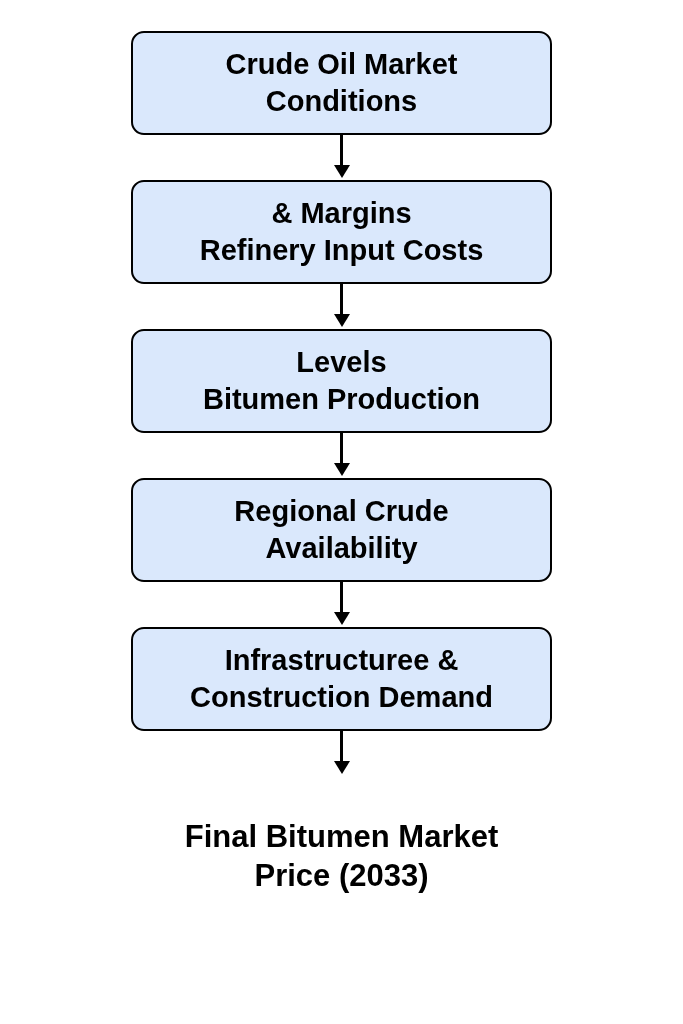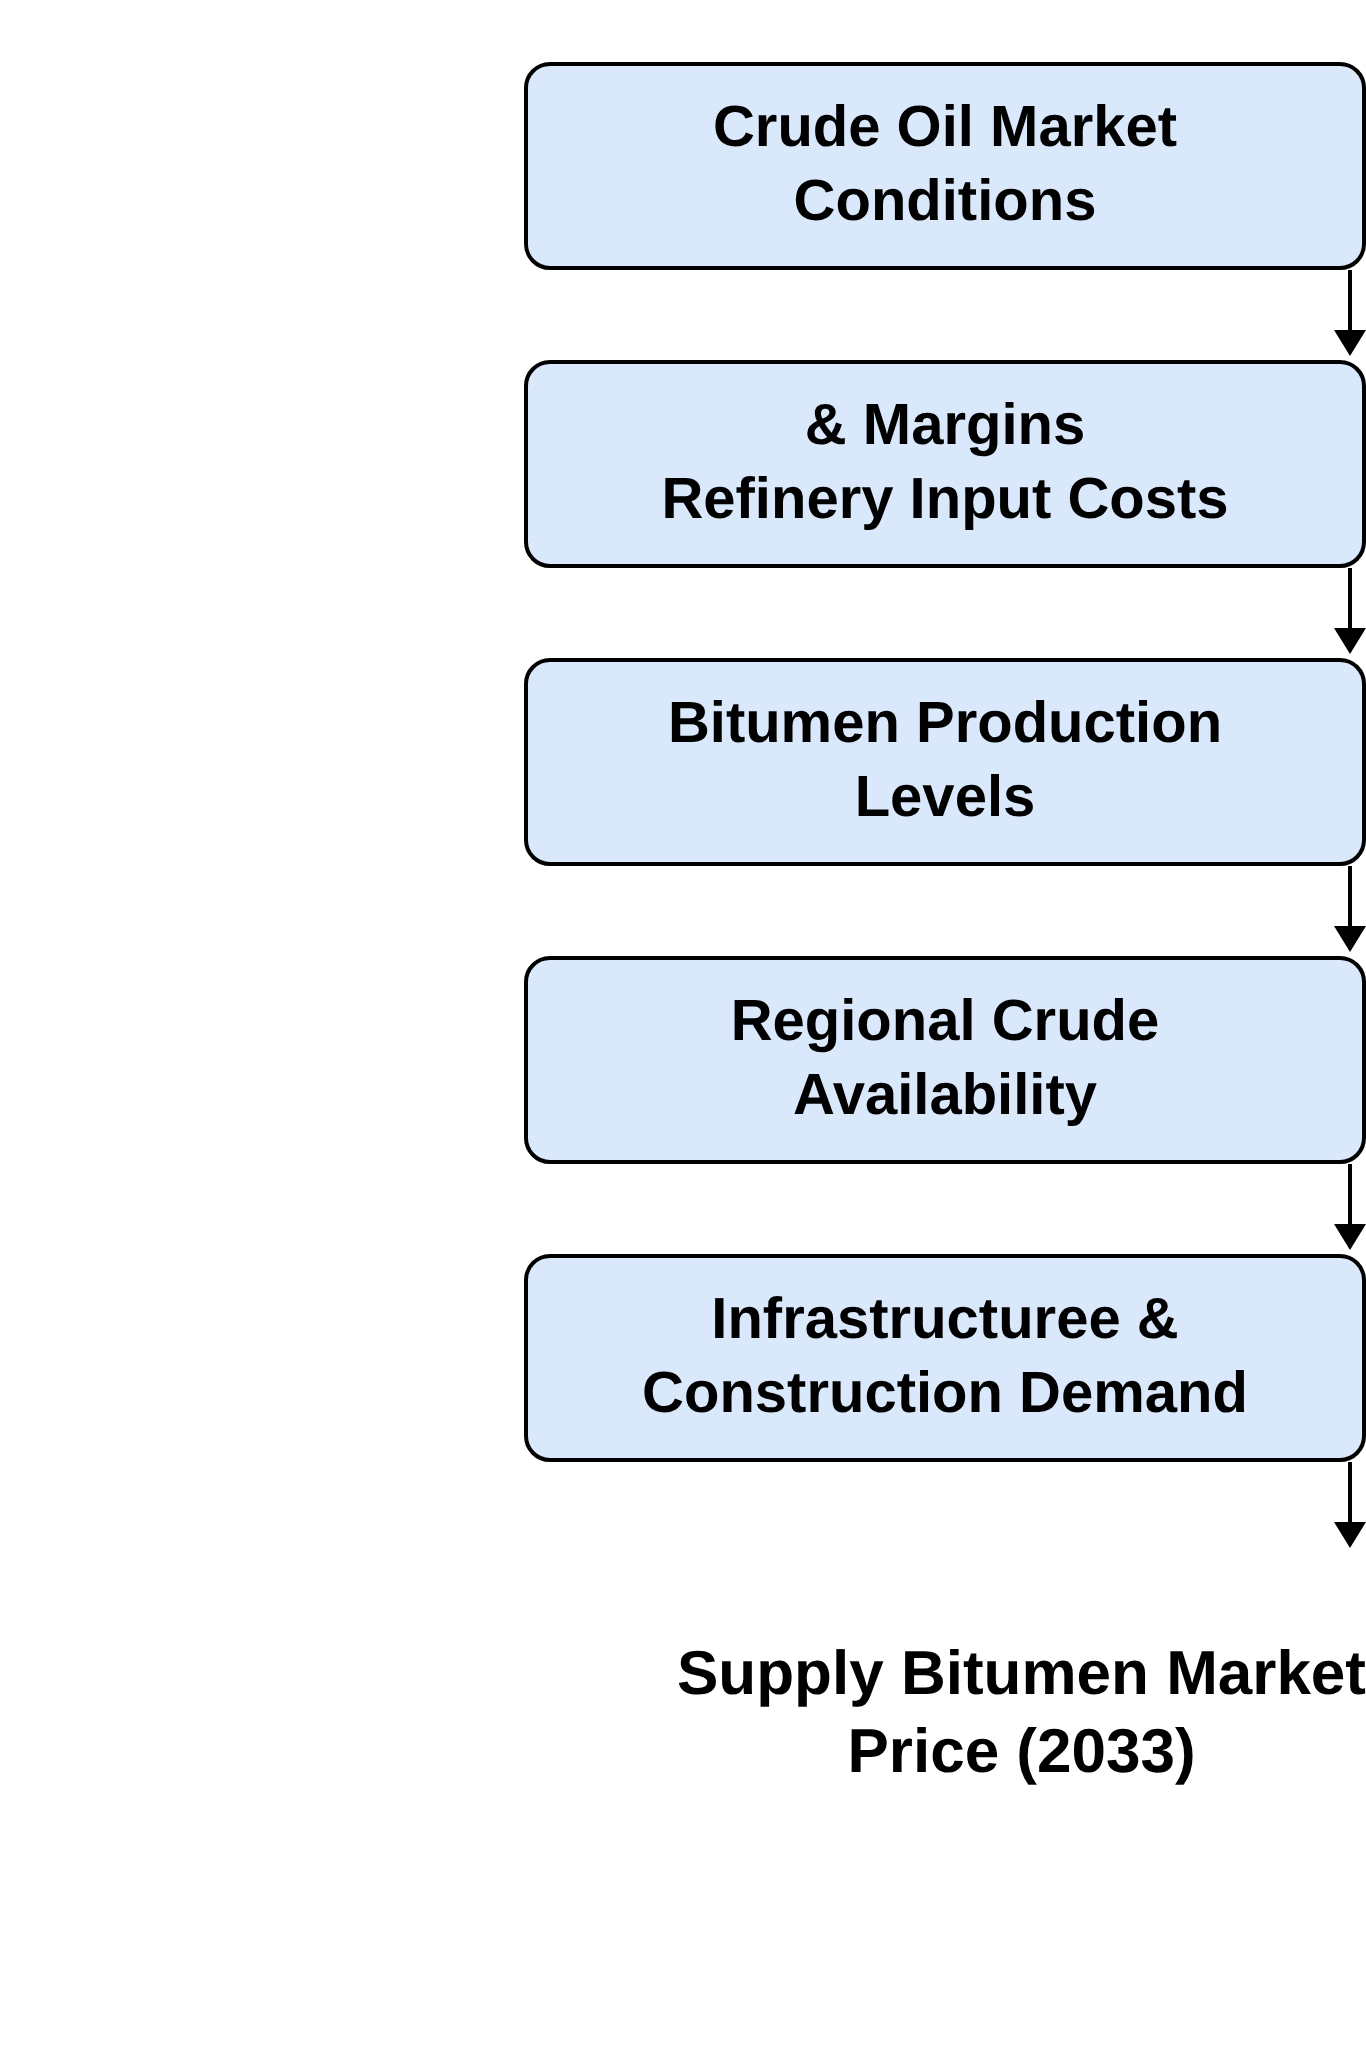--- a/index.html
+++ b/index.html
@@ -11,21 +11,21 @@
   .canvas {
     position: relative;
     width: 683px;
     height: 1024px;
     background: #ffffff;
     overflow: hidden;
   }
   .flow {
     display: flex;
     flex-direction: column;
-    align-items: flex-end;
+    align-items: center;
     padding-top: 31px;
   }
   .node {
     box-sizing: border-box;
     width: 421px;
     height: 104px;
     background: #dae8fc;
     border: 2.5px solid #000000;
     border-radius: 13px;
     display: flex;
@@ -94,22 +94,22 @@
       <span>&amp; Margins</span>
       <span>Refinery Input Costs</span>
     </div>
 
     <div class="arrow">
       <div class="shaft"></div>
       <div class="head"></div>
     </div>
 
     <div class="node">
+      <span>Levels</span>
       <span>Bitumen Production</span>
-      <span>Levels</span>
     </div>
 
     <div class="arrow">
       <div class="shaft"></div>
       <div class="head"></div>
     </div>
 
     <div class="node">
       <span>Regional Crude</span>
       <span>Availability</span>
@@ -125,18 +125,18 @@
       <span>Construction Demand</span>
     </div>
 
     <div class="arrow">
       <div class="shaft"></div>
       <div class="head"></div>
     </div>
 
 
     <div class="footer">
-      <span>Supply Bitumen Market</span>
+      <span>Final Bitumen Market</span>
       <span>Price (2033)</span>
     </div>
 
   </div>
 </div>
 
 </body></html>

